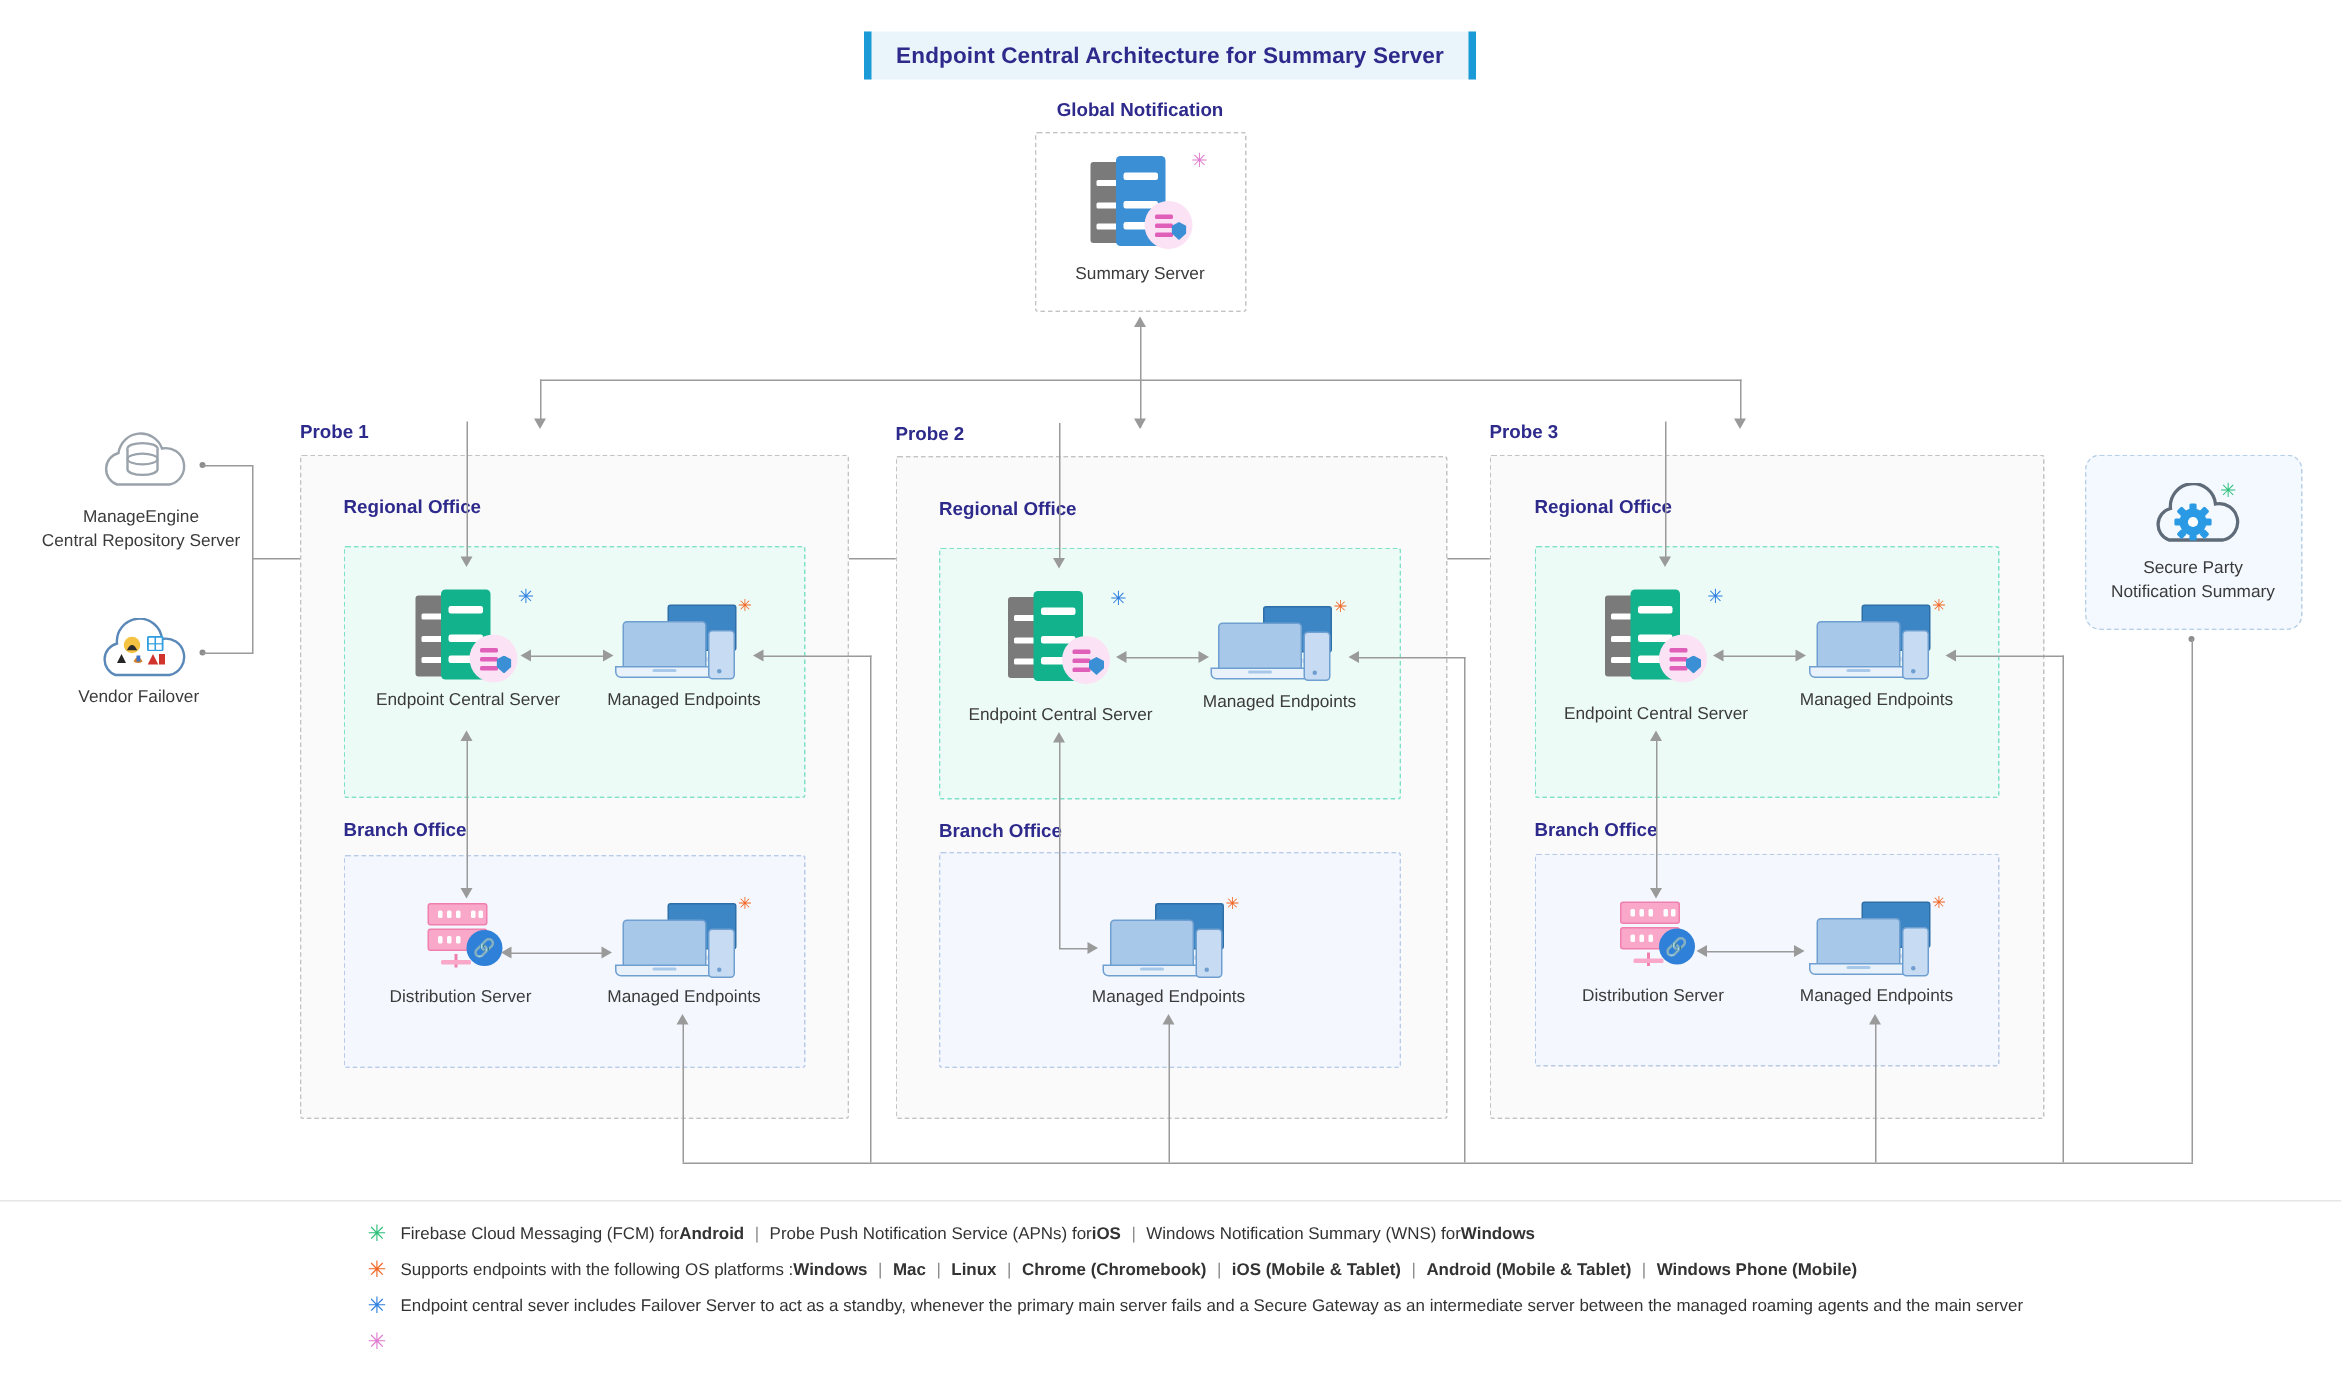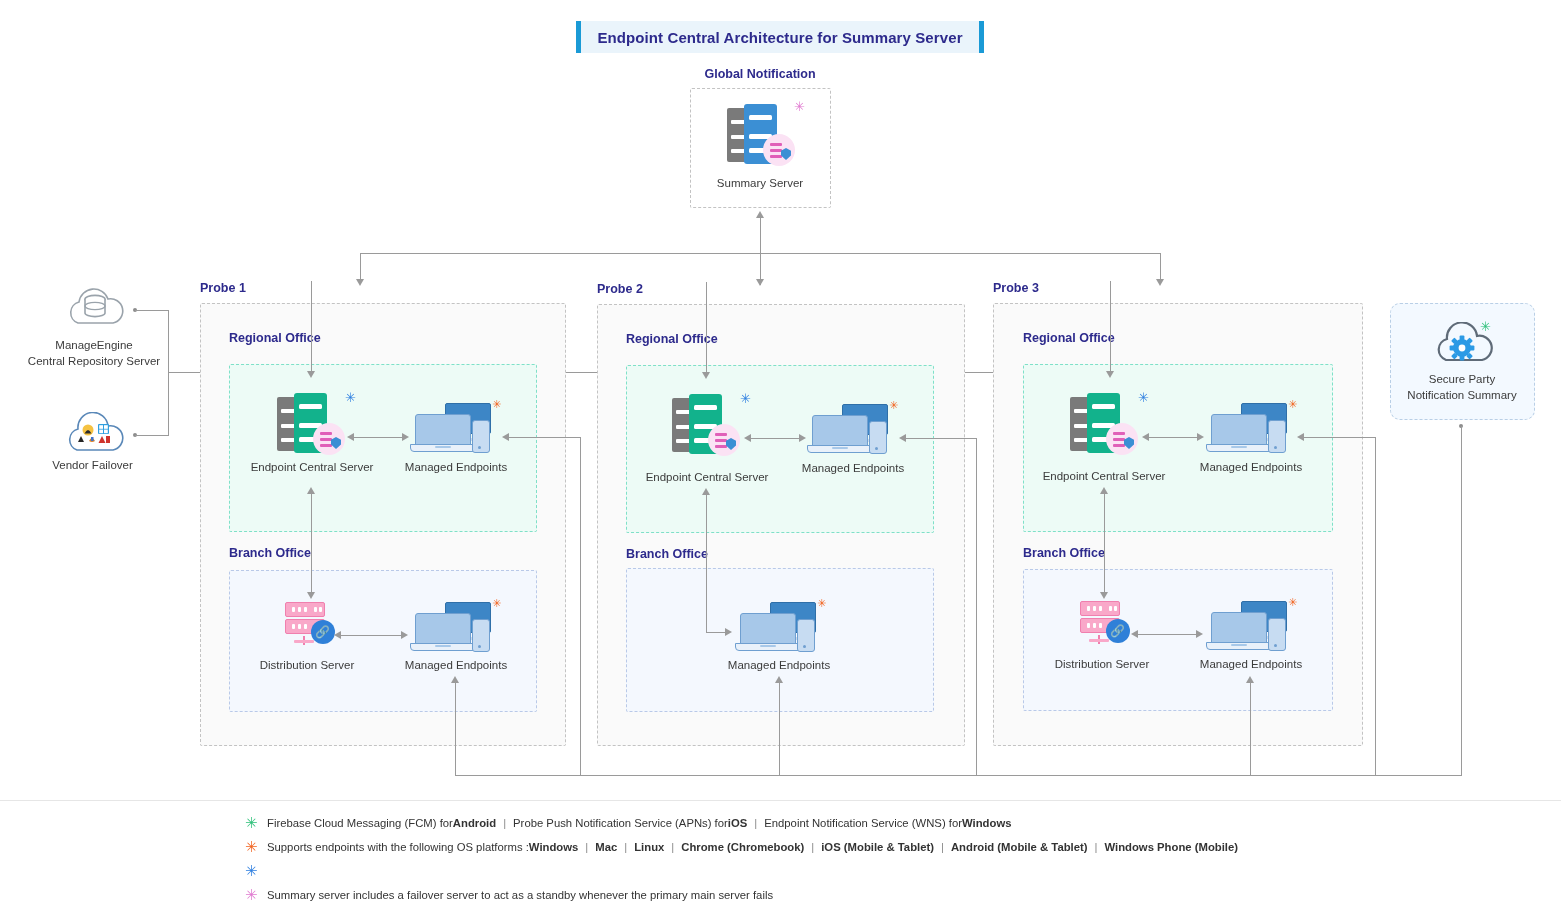--- a/index.html
+++ b/index.html
@@ -487,21 +487,21 @@
 
 <div class="abs" id="legend">
   <div class="lg-row" style="top:14px">
       <span class="lg-ast" style="color: rgb(46, 192, 122);">✳</span>
       <span>Firebase Cloud Messaging (FCM) for </span>
       <b>Android</b>
       <span class="sep">|</span>
       <span>Probe Push Notification Service (APNs) for </span>
       <b>iOS</b>
       <span class="sep">|</span>
-      <span>Endpoint Notification Service (WNS) for </span>
+      <span>Windows Notification Summary (WNS) for </span>
       <b>Windows</b>
     </div>
   <div class="lg-row" style="top:38px">
       <span class="lg-ast" style="color: rgb(242, 101, 34);">✳</span>
       <span>Supports endpoints with the following OS platforms : </span>
       <b>Windows</b>
       <span class="sep">|</span>
       <b>Mac</b>
       <span class="sep">|</span>
       <b>Linux</b>
@@ -509,18 +509,18 @@
       <b>Chrome (Chromebook)</b>
       <span class="sep">|</span>
       <b>iOS (Mobile &amp; Tablet)</b>
       <span class="sep">|</span>
       <b>Android (Mobile &amp; Tablet)</b>
       <span class="sep">|</span>
       <b>Windows Phone (Mobile)</b>
     </div>
   <div class="lg-row" style="top:62px">
       <span class="lg-ast" style="color: rgb(46, 127, 224);">✳</span>
+      <span>Endpoint central sever includes Failover Server to act as a standby, whenever the primary main server fails and a Secure Gateway as an intermediate server between the managed roaming agents and the main server</span>
     </div>
   <div class="lg-row" style="top:86px">
       <span class="lg-ast" style="color: rgb(224, 122, 208);">✳</span>
-      <span>Summary server includes a failover server to act as a standby whenever the primary main server fails</span>
     </div>
 </div>
 
 </body></html>

